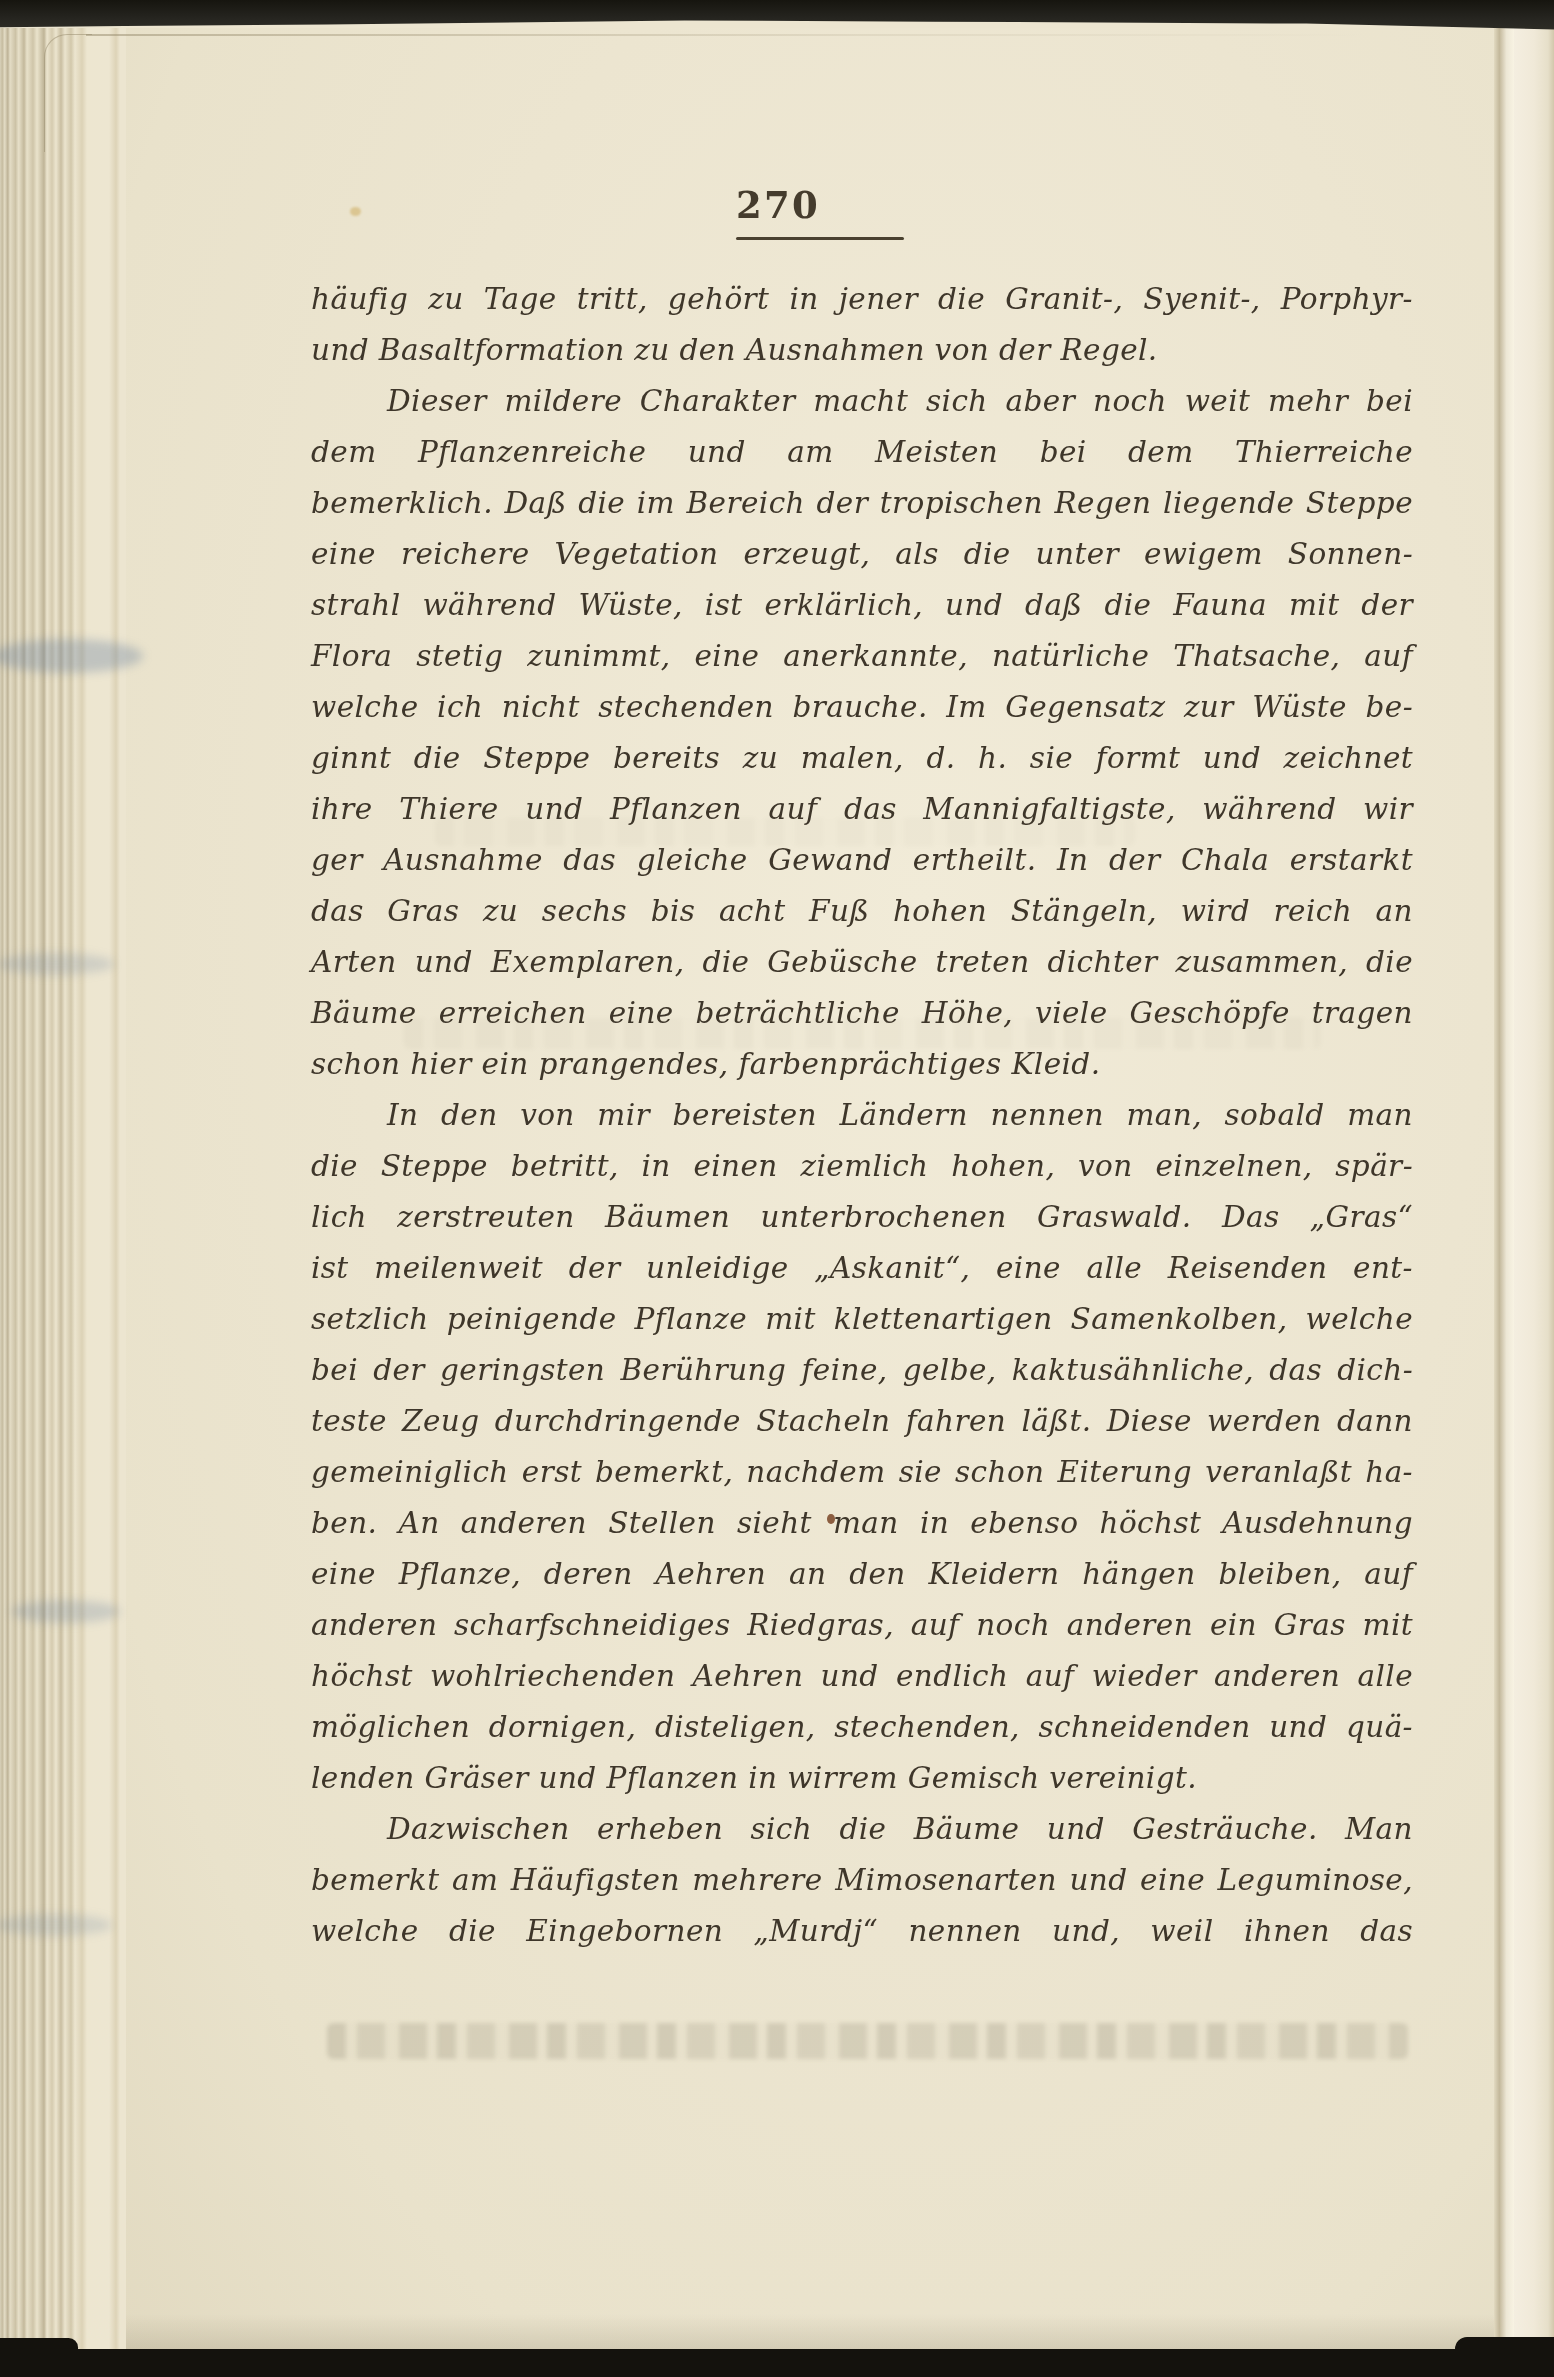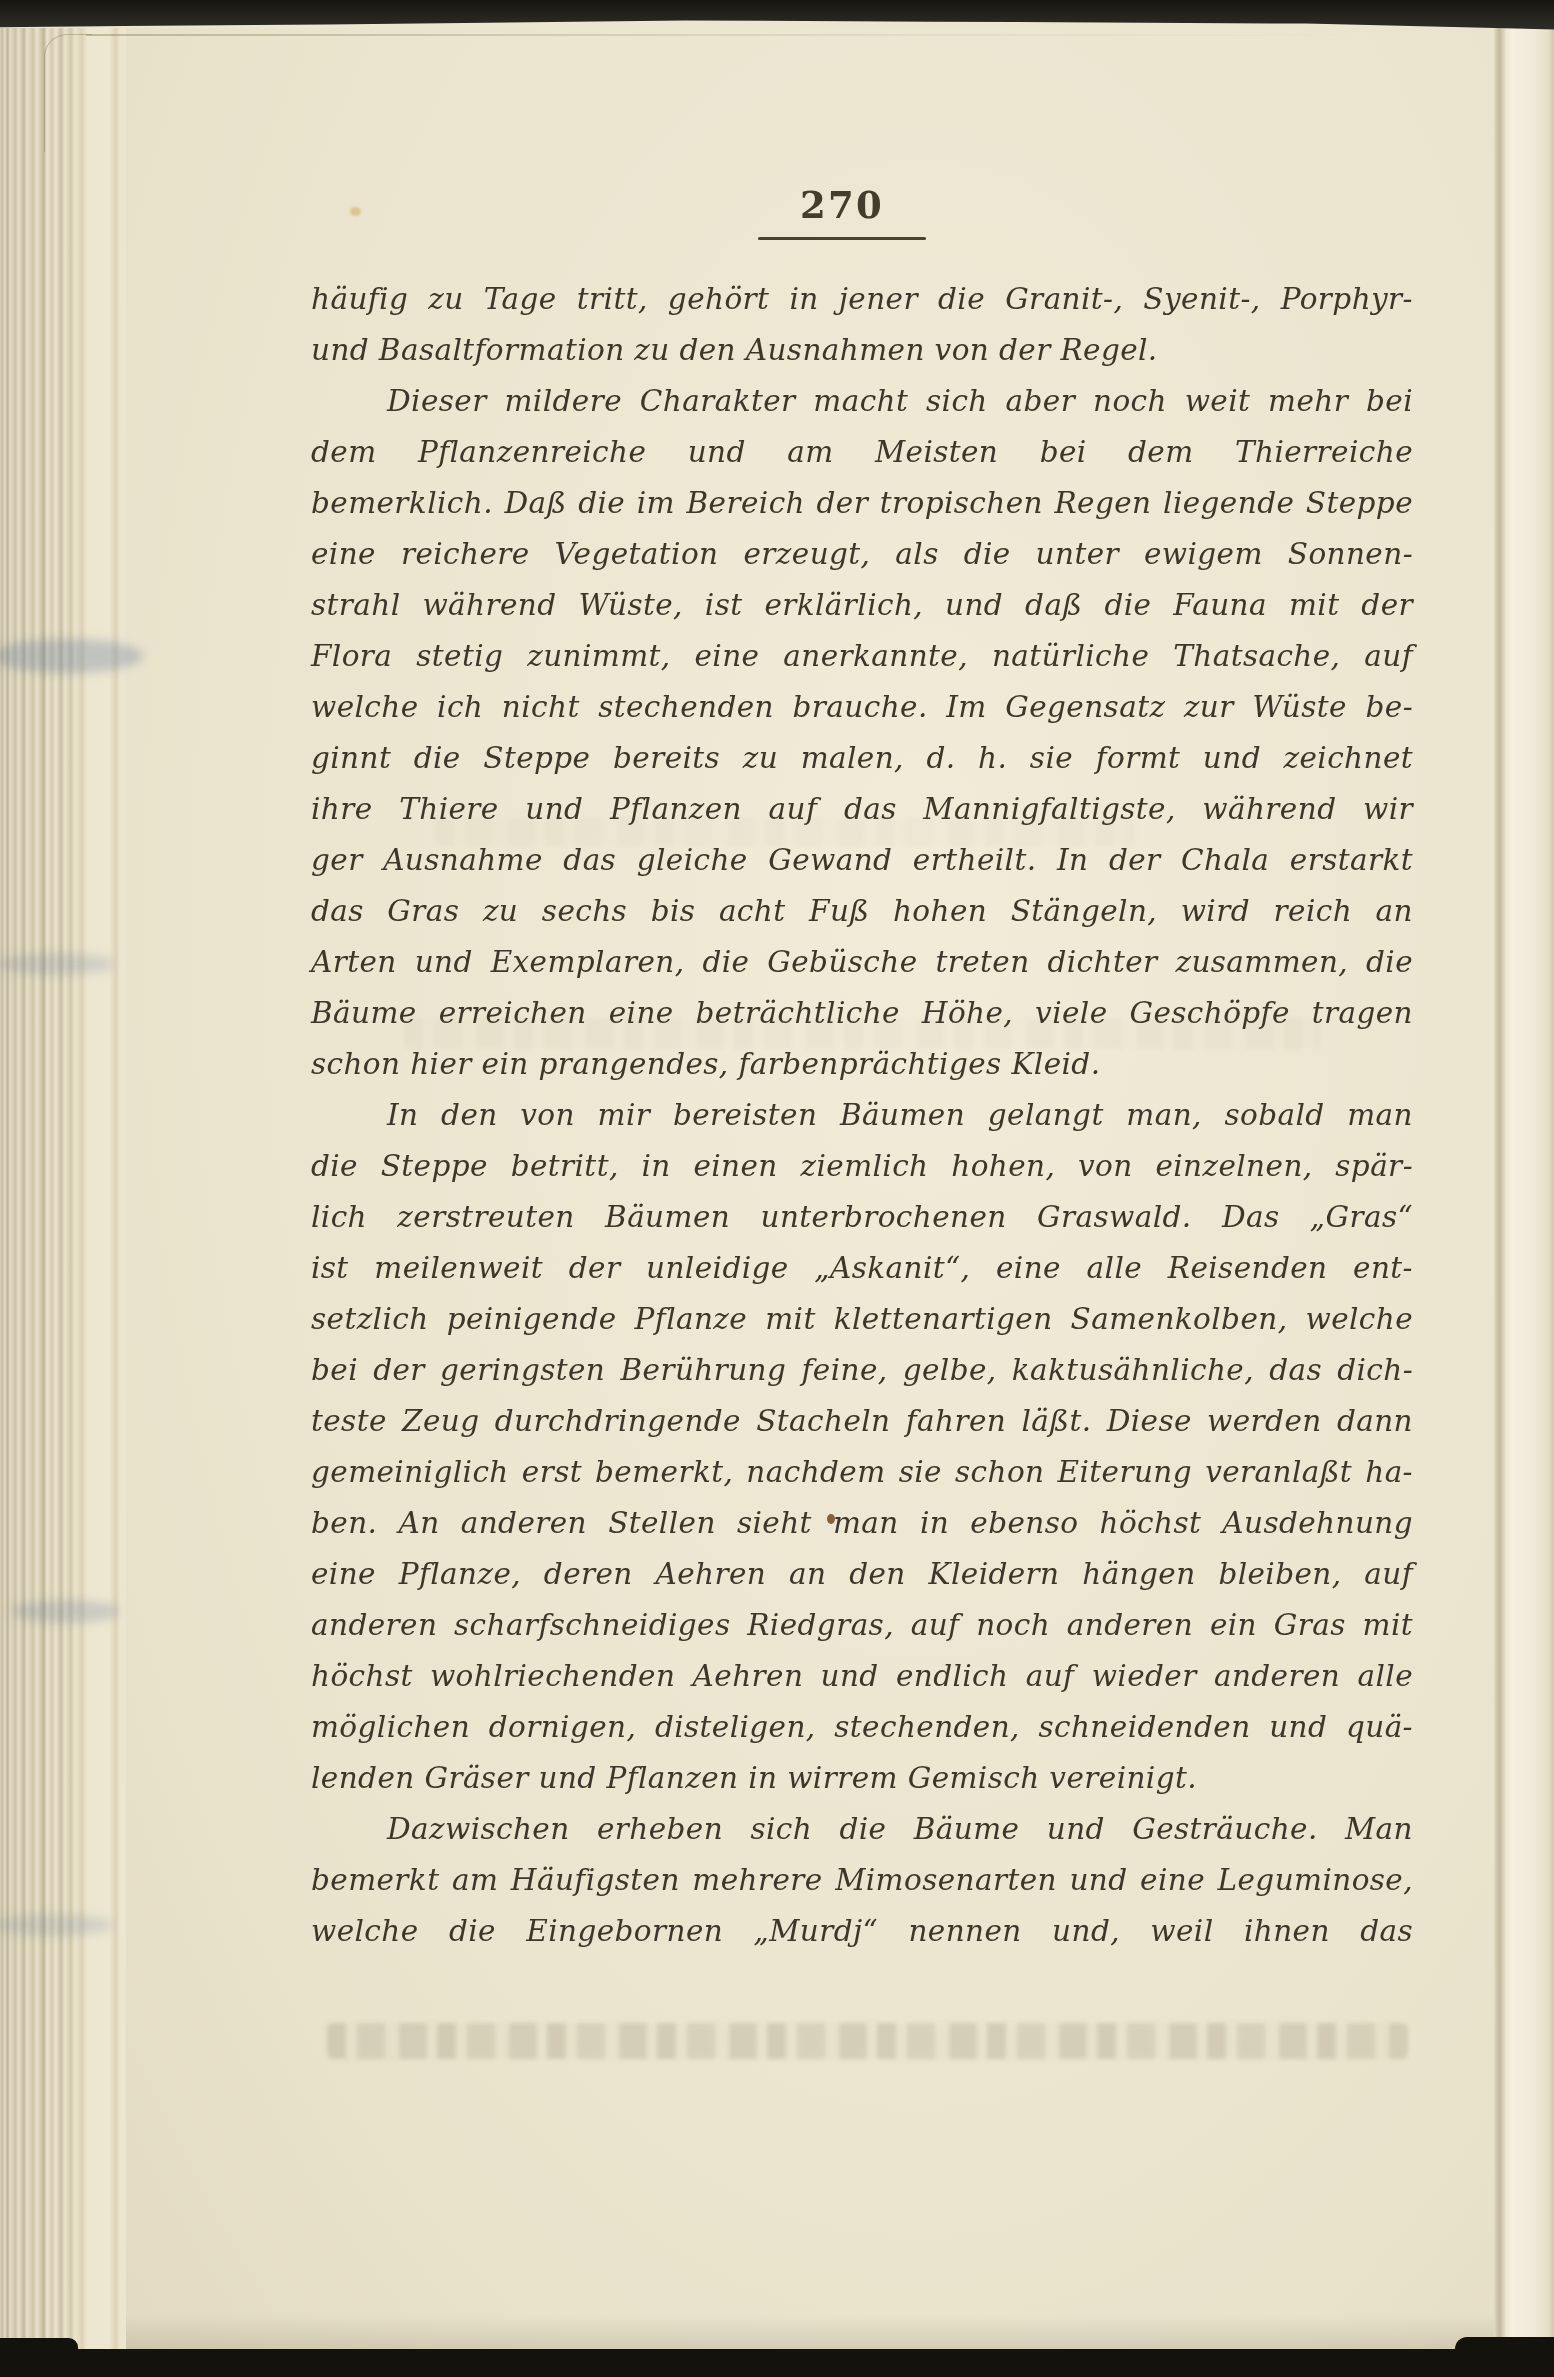--- a/index.html
+++ b/index.html
@@ -73,21 +73,21 @@
   .page-fold {
     position:absolute; left:1494px; top:28px; width:20px; height:2325px; z-index:4;
     background:linear-gradient(90deg,#e2dac1 0,#c3b89b 5.4px,#ede7d5 12.4px,#f8f3e3 20px);
   }
   .next-page {
     position:absolute; left:1514px; top:28px; width:40px; height:2325px; z-index:4;
     background:linear-gradient(90deg,#f4eee0 0,#f0e9d8 20px,#e6dfc9 34px,#d2c7ab 40px);
   }
 
   
-  .pagenum-wrap { position:absolute; left:758px; top:185px; width:168px; z-index:5; text-align:center; }
+  .pagenum-wrap { position:absolute; left:736px; top:185px; width:168px; z-index:5; }
   .pagenum {
     font-size:37px; font-weight:bold; color:#453c2d; letter-spacing:2.3px; line-height:40px;
   }
   .pagenum-rule {
     margin-top:12.4px; height:3.1px; width:168px; background:#4a4130; border-radius:1.6px;
   }
 
   
   .textblock {
     position:absolute; left:311px; top:274px; width:1102px; z-index:5;
@@ -157,21 +157,21 @@
     <div class="line">strahl während Wüste, ist erklärlich, und daß die Fauna mit der</div>
     <div class="line">Flora stetig zunimmt, eine anerkannte, natürliche Thatsache, auf</div>
     <div class="line">welche ich nicht stechenden brauche. Im Gegensatz zur Wüste be-</div>
     <div class="line">ginnt die Steppe bereits zu malen, d. h. sie formt und zeichnet</div>
     <div class="line">ihre Thiere und Pflanzen auf das Mannigfaltigste, während wir</div>
     <div class="line">ger Ausnahme das gleiche Gewand ertheilt. In der Chala erstarkt</div>
     <div class="line">das Gras zu sechs bis acht Fuß hohen Stängeln, wird reich an</div>
     <div class="line">Arten und Exemplaren, die Gebüsche treten dichter zusammen, die</div>
     <div class="line">Bäume erreichen eine beträchtliche Höhe, viele Geschöpfe tragen</div>
     <div class="line para-end">schon hier ein prangendes, farbenprächtiges Kleid.</div>
-    <div class="line indent">In den von mir bereisten Bäumen gelangt man, sobald man</div>
+    <div class="line indent">In den von mir bereisten Ländern nennen man, sobald man</div>
     <div class="line">die Steppe betritt, in einen ziemlich hohen, von einzelnen, spär-</div>
     <div class="line">lich zerstreuten Bäumen unterbrochenen Graswald. Das „Gras“</div>
     <div class="line">ist meilenweit der unleidige „Askanit“, eine alle Reisenden ent-</div>
     <div class="line">setzlich peinigende Pflanze mit klettenartigen Samenkolben, welche</div>
     <div class="line">bei der geringsten Berührung feine, gelbe, kaktusähnliche, das dich-</div>
     <div class="line">teste Zeug durchdringende Stacheln fahren läßt. Diese werden dann</div>
     <div class="line">gemeiniglich erst bemerkt, nachdem sie schon Eiterung veranlaßt ha-</div>
     <div class="line">ben. An anderen Stellen sieht man in ebenso höchst Ausdehnung</div>
     <div class="line">eine Pflanze, deren Aehren an den Kleidern hängen bleiben, auf</div>
     <div class="line">anderen scharfschneidiges Riedgras, auf noch anderen ein Gras mit</div>

